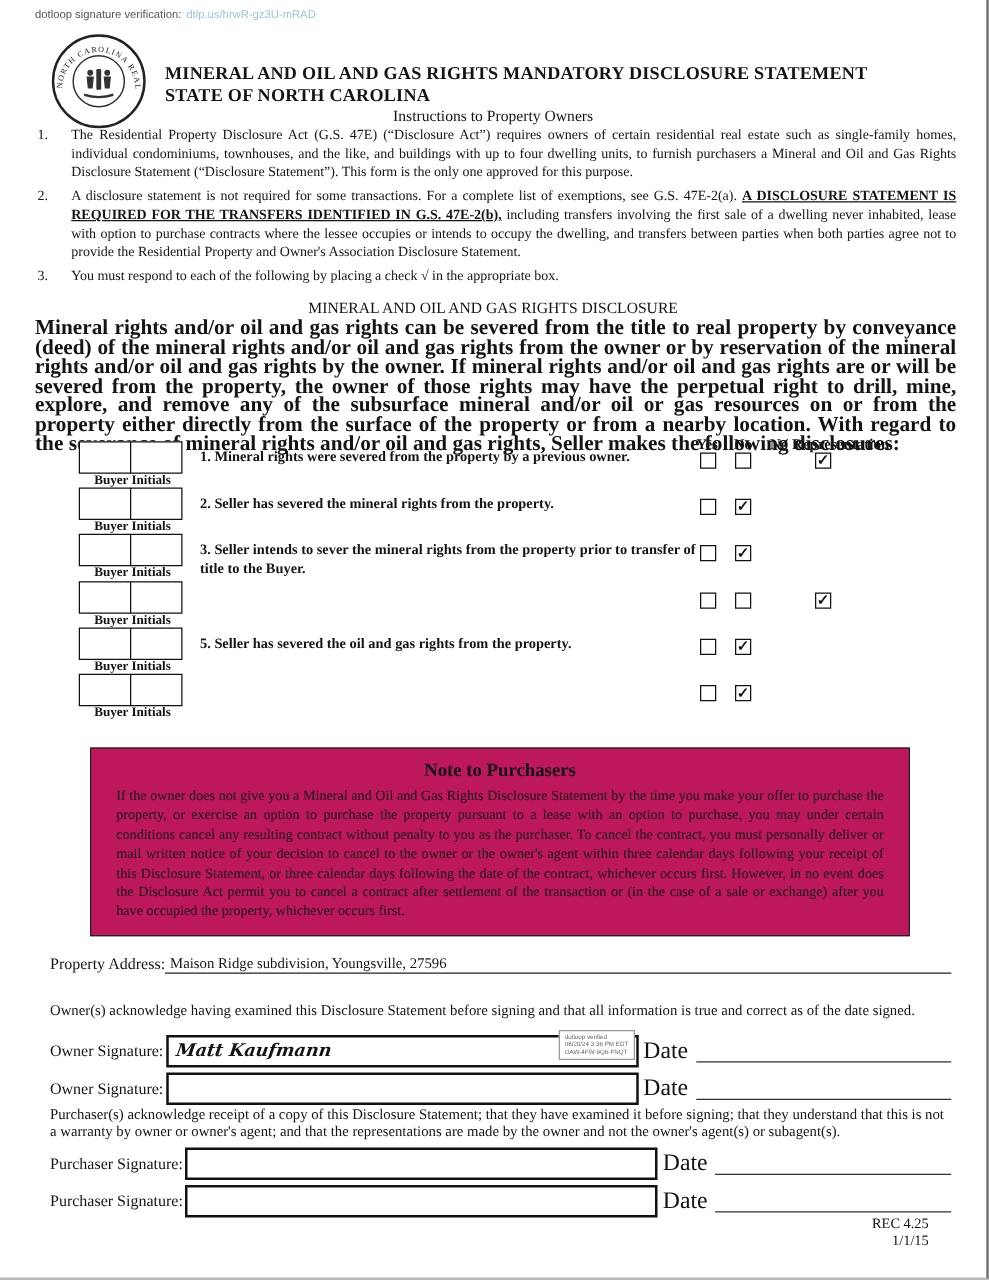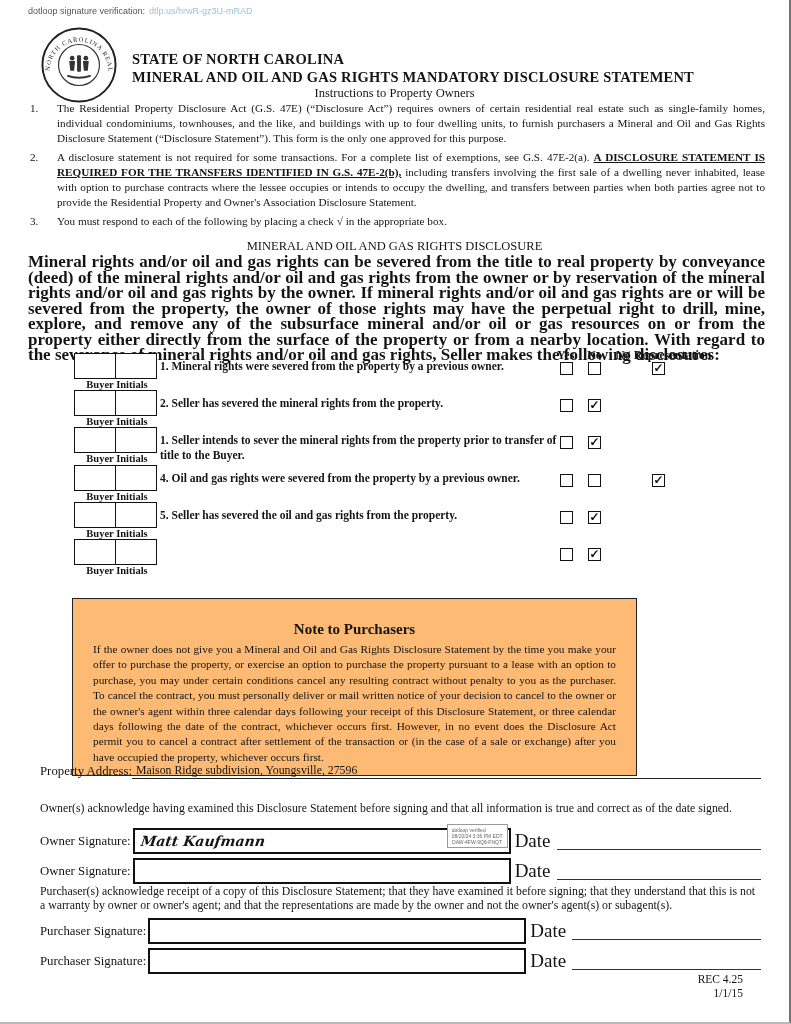--- a/index.html
+++ b/index.html
@@ -35,35 +35,35 @@
 
   
   .colheads{position:absolute;top:348px;left:0;width:100%;font-weight:700;font-size:12px;}
   .ch-yes{position:absolute;left:557px;}
   .ch-no{position:absolute;left:587px;}
   .ch-norep{position:absolute;left:616px;}
 
   
   .rows{position:absolute;top:351px;left:0;width:789px;}
   .disc-row{position:relative;min-height:37px;}
-  .initials{position:absolute;left:74px;top:2px;width:86px;}
+  .initials{position:absolute;left:63px;top:2px;width:86px;}
   .ini-boxes{display:flex;}
   .ini-box{display:inline-block;width:40px;height:24px;border:1.5px solid #111;background:#fff;}
   .ini-box + .ini-box{margin-left:-1.5px;}
   .ini-label{font-size:10.5px;font-weight:700;text-align:center;margin-top:0px;line-height:11px;}
   .disc-text{margin-left:160px;width:400px;font-weight:700;font-size:11.5px;line-height:15px;padding-top:8px;}
   .cb{position:absolute;top:11px;width:11px;height:11px;border:1.7px solid #111;background:#fff;
       font-size:12px;line-height:10px;font-weight:700;text-align:center;color:#111;}
   .cb-yes{left:560px;}
   .cb-no{left:588px;}
   .cb-norep{left:652px;}
 
   
-  .note{position:absolute;top:598px;left:72px;width:565px;border:1.6px solid #222;background:#fdba74;
-        padding:20px 0 10px 0;box-sizing:border-box;}
+  .note{position:absolute;top:598px;left:72px;width:656px;border:1.6px solid #222;background:#be185d;
+        padding:8px 0 10px 0;box-sizing:border-box;}
   .note-title{text-align:center;font-weight:700;font-size:15px;margin:2px 0 4px 0;}
   .note-body{font-size:11.3px;line-height:15.4px;text-align:justify;padding:0 20px;}
 
   
   .fieldrow{position:absolute;left:40px;right:28px;display:flex;align-items:flex-end;}
   .f-label{font-size:12.8px;white-space:nowrap;margin-top:16px;}
   .f-value{flex:1;border-bottom:1.5px solid #222;font-size:11.8px;padding:0 0 1px 4px;line-height:14px;}
   .row-address{top:748px;}
   .row-owner{top:783px;}
 
@@ -112,22 +112,22 @@
       <g fill="#333">
         <circle cx="33" cy="33" r="2.4"></circle>
         <path d="M30,36 l6,0 l-1,10 l-4,0 z"></path>
         <circle cx="47" cy="33" r="2.4"></circle>
         <path d="M44,36 l6,0 l-1,10 l-4,0 z"></path>
         <rect x="38" y="30" width="4" height="17" rx="1"></rect>
         <path d="M28,50 q12,4 24,0 l0,2 q-12,4 -24,0 z"></path>
       </g>
     </svg>
     <div class="hdr-titles">
+      <div class="line">MINERAL AND OIL AND GAS RIGHTS MANDATORY DISCLOSURE STATEMENT</div>
       <div class="line">STATE OF NORTH CAROLINA</div>
-      <div class="line">MINERAL AND OIL AND GAS RIGHTS MANDATORY DISCLOSURE STATEMENT</div>
     </div>
   </div>
 
   <div class="center-head instr-head">Instructions to Property Owners</div>
   <div class="instr">
     <div class="instr-item">
       <span class="num">1.</span>
       <div class="itxt">The Residential Property Disclosure Act (G.S. 47E) (“Disclosure Act”) requires owners of certain residential real estate such as single-family homes, individual condominiums, townhouses, and the like, and buildings with up to four dwelling units, to furnish purchasers a Mineral and Oil and Gas Rights Disclosure Statement (“Disclosure Statement”). This form is the only one approved for this purpose.</div>
     </div>
     <div class="instr-item">
@@ -176,33 +176,32 @@
         <span class="cb cb-no checked">✓</span>
       </div>
       <div class="disc-row">
         <div class="initials">
           <div class="ini-boxes">
             <span class="ini-box"></span>
             <span class="ini-box"></span>
           </div>
           <div class="ini-label">Buyer Initials</div>
         </div>
-        <div class="disc-text">1. Seller intends to sever the mineral rights from the property prior to transfer of title to the Buyer.</div>
-        <span class="cb cb-yes"></span>
-        <span class="cb cb-no checked">✓</span>
-      </div>
-      <div class="disc-row">
-        <div class="initials">
-          <div class="ini-boxes">
-            <span class="ini-box"></span>
-            <span class="ini-box"></span>
-          </div>
-          <div class="ini-label">Buyer Initials</div>
-        </div>
-        <div class="disc-text">4. Oil and gas rights were severed from the property by a previous owner.</div>
+        <div class="disc-text">3. Seller intends to sever the mineral rights from the property prior to transfer of title to the Buyer.</div>
+        <span class="cb cb-yes"></span>
+        <span class="cb cb-no checked">✓</span>
+      </div>
+      <div class="disc-row">
+        <div class="initials">
+          <div class="ini-boxes">
+            <span class="ini-box"></span>
+            <span class="ini-box"></span>
+          </div>
+          <div class="ini-label">Buyer Initials</div>
+        </div>
         <span class="cb cb-yes"></span>
         <span class="cb cb-no"></span>
         <span class="cb cb-norep checked">✓</span>
       </div>
       <div class="disc-row">
         <div class="initials">
           <div class="ini-boxes">
             <span class="ini-box"></span>
             <span class="ini-box"></span>
           </div>

